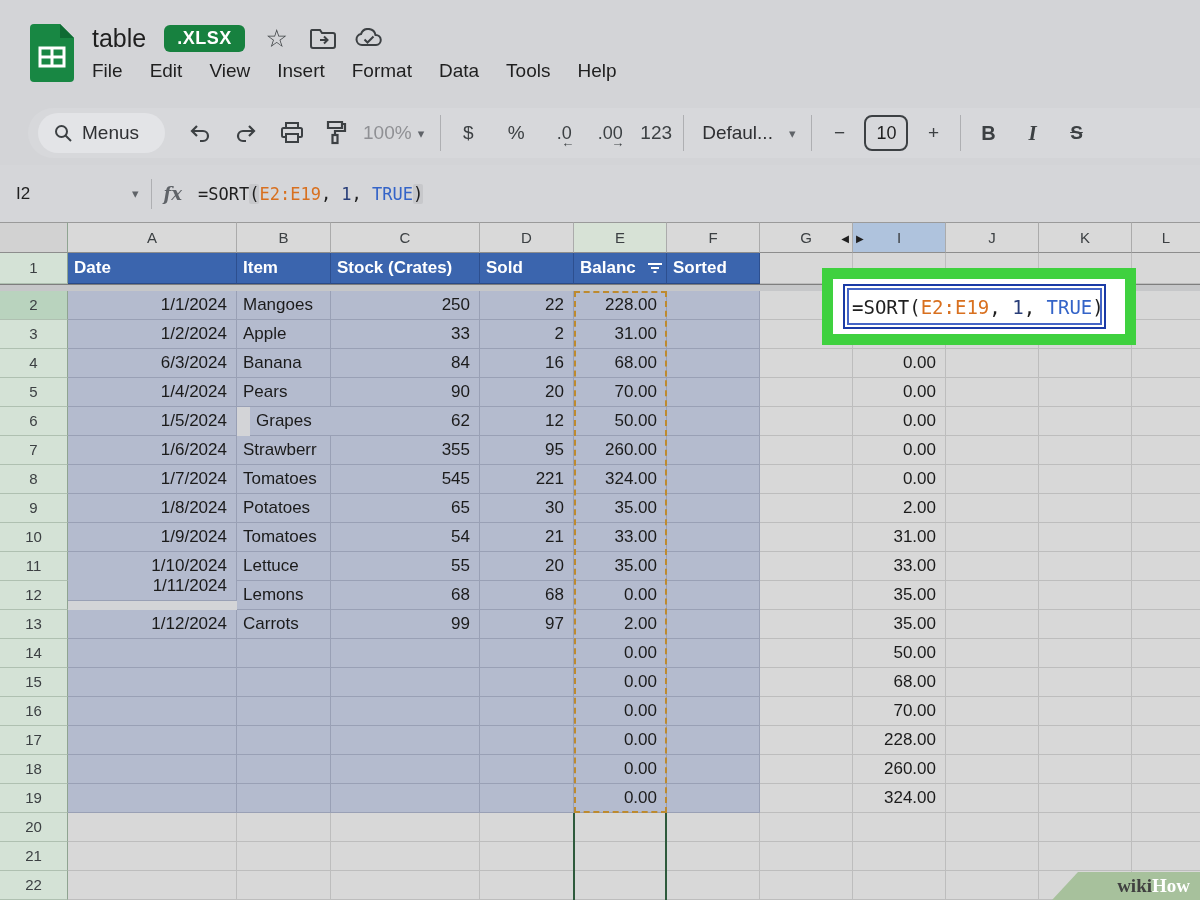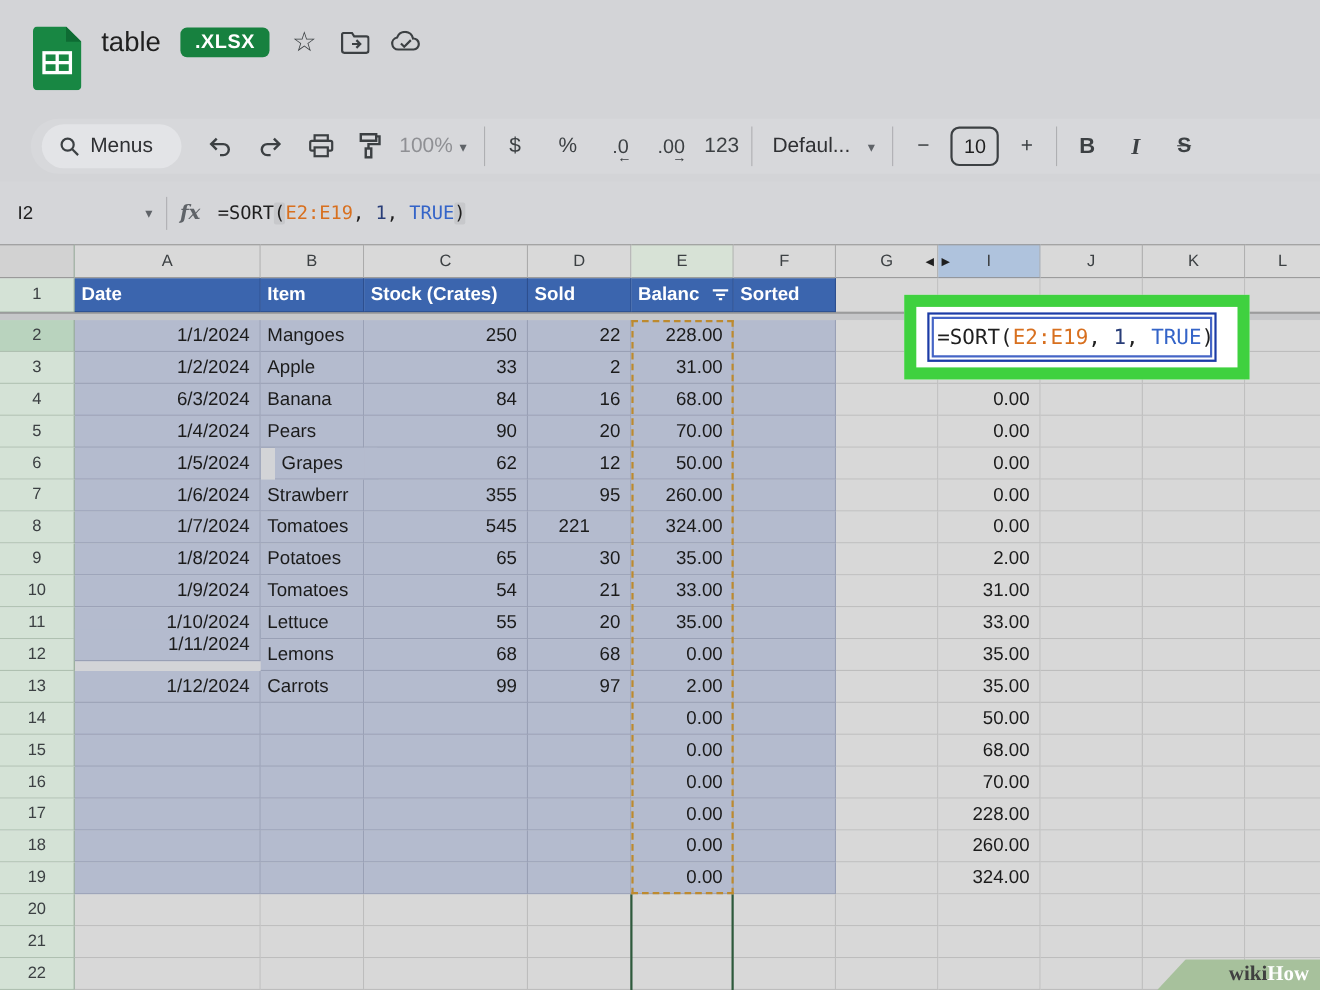--- a/index.html
+++ b/index.html
@@ -97,20 +97,30 @@
             <path d="M10 13 h7 M14 9.5 l3.5 3.5 L14 16.5" fill="none" stroke="#3c4043" stroke-width="2"></path>
           </svg>
       </span>
       <span class="tb-icon">
         <svg width="28" height="20" viewBox="0 0 28 20">
             <path d="M7 17 a5.5 5.5 0 0 1 -1-10.9 A7.5 7.5 0 0 1 20.5 7 a5 5 0 0 1 .5 10 Z" fill="none" stroke="#3c4043" stroke-width="2"></path>
             <path d="M9.5 11.5 l3 3 l6-6" fill="none" stroke="#3c4043" stroke-width="2"></path>
           </svg>
       </span>
     </div>
+    <nav class="menubar" id="menubar">
+        <span>File</span>
+        <span>Edit</span>
+        <span>View</span>
+        <span>Insert</span>
+        <span>Format</span>
+        <span>Data</span>
+        <span>Tools</span>
+        <span>Help</span>
+      </nav>
   </div>
 
   <div class="toolbar">
     <div class="pill">
       <svg width="18" height="18" viewBox="0 0 18 18">
           <circle cx="7.5" cy="7.5" r="5.5" fill="none" stroke="#3c4043" stroke-width="2"></circle>
           <line x1="11.5" y1="11.5" x2="17" y2="17" stroke="#3c4043" stroke-width="2"></line>
         </svg>
       <span>Menus</span>
     </div>
@@ -268,21 +278,21 @@
       <div class="cell bg-sel" style="left: 667px; top: 436px; width: 93px; height: 29px; line-height: 28px;"></div>
       <div class="cell bg-def" style="left: 760px; top: 436px; width: 93px; height: 29px; line-height: 28px;"></div>
       <div class="cell bg-def ar" style="left: 853px; top: 436px; width: 93px; height: 29px; line-height: 28px;">0.00</div>
       <div class="cell bg-def" style="left: 946px; top: 436px; width: 93px; height: 29px; line-height: 28px;"></div>
       <div class="cell bg-def" style="left: 1039px; top: 436px; width: 93px; height: 29px; line-height: 28px;"></div>
       <div class="cell bg-def" style="left: 1132px; top: 436px; width: 69px; height: 29px; line-height: 28px;"></div>
       <div class="cell rowhdr" style="left: 0px; top: 465px; width: 68px; height: 29px; line-height: 28px;">8</div>
       <div class="cell bg-sel ar" style="left: 68px; top: 465px; width: 169px; height: 29px; line-height: 28px;">1/7/2024</div>
       <div class="cell bg-sel al" style="left: 237px; top: 465px; width: 94px; height: 29px; line-height: 28px;">Tomatoes</div>
       <div class="cell bg-sel ar" style="left: 331px; top: 465px; width: 149px; height: 29px; line-height: 28px;">545</div>
-      <div class="cell bg-sel ar" style="left: 480px; top: 465px; width: 94px; height: 29px; line-height: 28px; text-align: center;">221</div>
+      <div class="cell bg-sel ar" style="left: 480px; top: 465px; width: 94px; height: 29px; line-height: 28px;">221</div>
       <div class="cell bg-sel ar" style="left: 574px; top: 465px; width: 93px; height: 29px; line-height: 28px;">324.00</div>
       <div class="cell bg-sel" style="left: 667px; top: 465px; width: 93px; height: 29px; line-height: 28px;"></div>
       <div class="cell bg-def" style="left: 760px; top: 465px; width: 93px; height: 29px; line-height: 28px;"></div>
       <div class="cell bg-def ar" style="left: 853px; top: 465px; width: 93px; height: 29px; line-height: 28px;">0.00</div>
       <div class="cell bg-def" style="left: 946px; top: 465px; width: 93px; height: 29px; line-height: 28px;"></div>
       <div class="cell bg-def" style="left: 1039px; top: 465px; width: 93px; height: 29px; line-height: 28px;"></div>
       <div class="cell bg-def" style="left: 1132px; top: 465px; width: 69px; height: 29px; line-height: 28px;"></div>
       <div class="cell rowhdr" style="left: 0px; top: 494px; width: 68px; height: 29px; line-height: 28px;">9</div>
       <div class="cell bg-sel ar" style="left: 68px; top: 494px; width: 169px; height: 29px; line-height: 28px;">1/8/2024</div>
       <div class="cell bg-sel al" style="left: 237px; top: 494px; width: 94px; height: 29px; line-height: 28px;">Potatoes</div>

